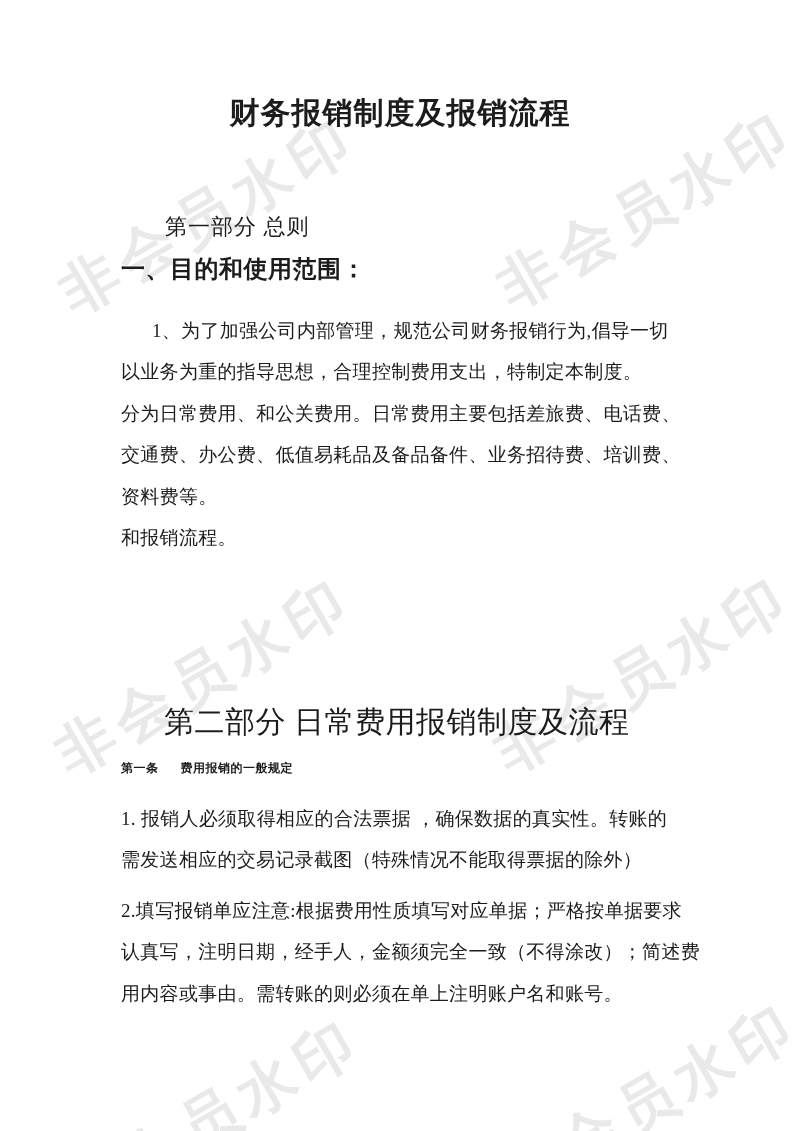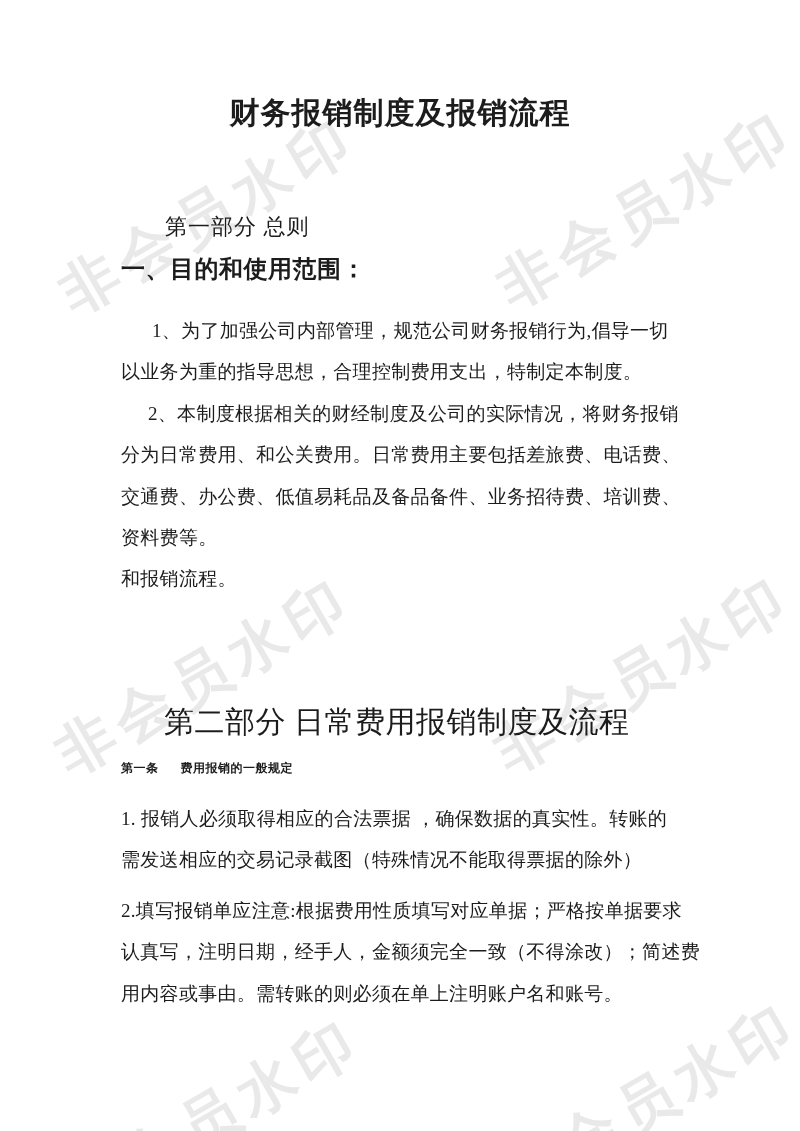--- a/index.html
+++ b/index.html
@@ -88,21 +88,20 @@
 
     <div class="doc-title">财务报销制度及报销流程</div>
 
     <div class="part1-heading">第一部分 总则</div>
 
     <div class="sec1-heading">一、目的和使用范围：</div>
 
     <div class="body-block block-general">
       <div class="line indent-a">1、为了加强公司内部管理，规范公司财务报销行为,倡导一切</div>
       <div class="line">以业务为重的指导思想，合理控制费用支出，特制定本制度。</div>
-      <div class="line indent-b">2、本制度根据相关的财经制度及公司的实际情况，将财务报销</div>
       <div class="line">分为日常费用、和公关费用。日常费用主要包括差旅费、电话费、</div>
       <div class="line">交通费、办公费、低值易耗品及备品备件、业务招待费、培训费、</div>
       <div class="line">资料费等。</div>
       <div class="line">和报销流程。</div>
     </div>
 
     <div class="part2-heading">第二部分 日常费用报销制度及流程</div>
 
     <div class="art1-heading">
       <span>第一条</span><span class="art-title">费用报销的一般规定</span>

